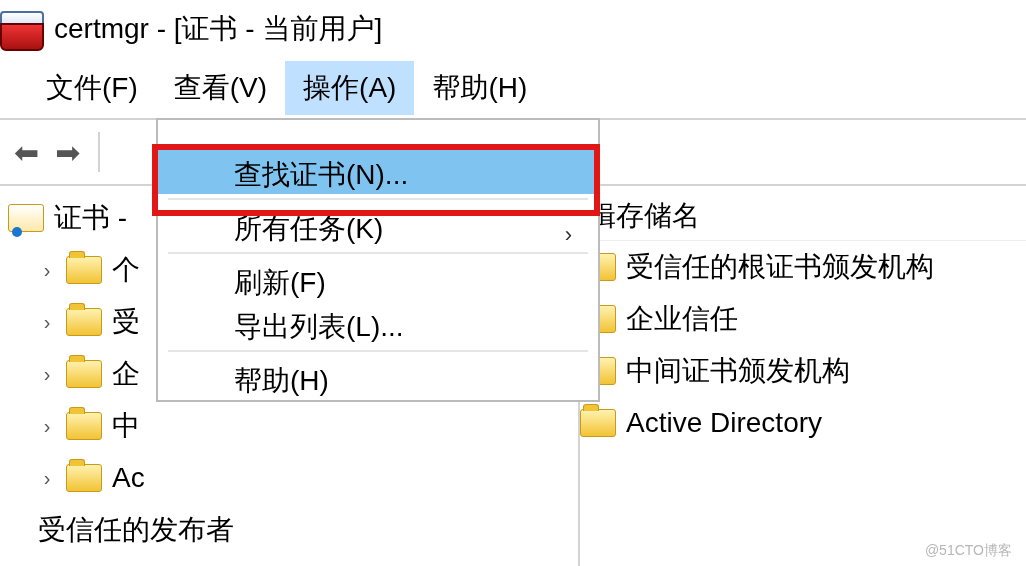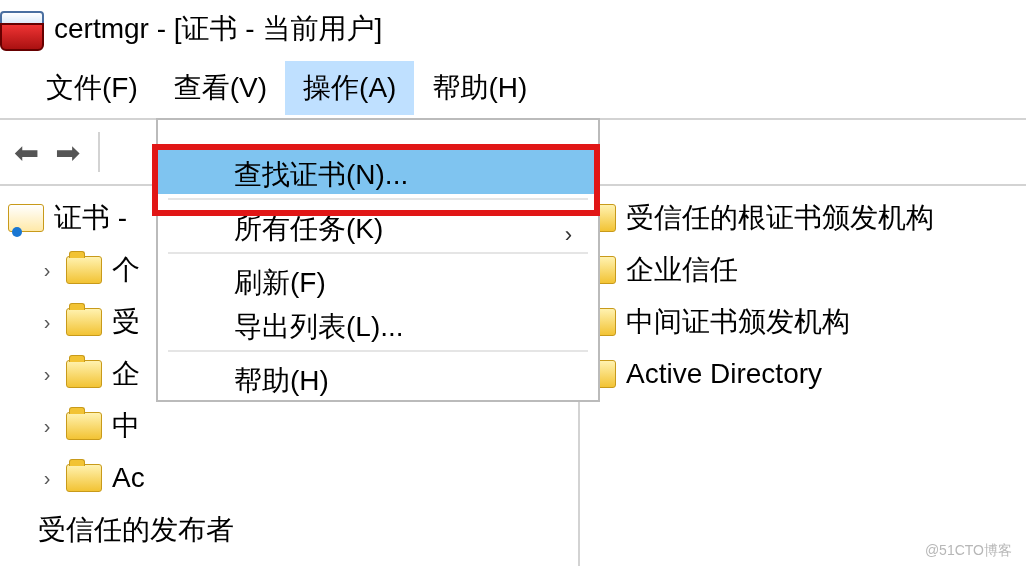--- a/index.html
+++ b/index.html
@@ -97,20 +97,21 @@
         <span class="caret">›</span>
         <span class="folder-icon"></span>
         <span>Ac</span>
       </div>
       <div class="row indent1">
         <span>受信任的发布者</span>
       </div>
     </div>
 
     <div class="right-pane">
+      <div class="right-header">辑存储名</div>
       <div class="row">
         <span class="folder-icon"></span>
         <span>受信任的根证书颁发机构</span>
       </div>
       <div class="row">
         <span class="folder-icon"></span>
         <span>企业信任</span>
       </div>
       <div class="row">
         <span class="folder-icon"></span>

